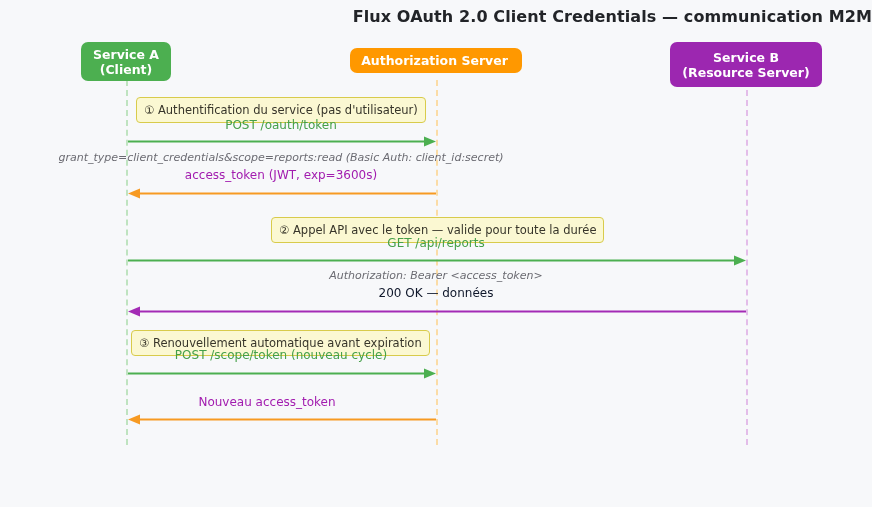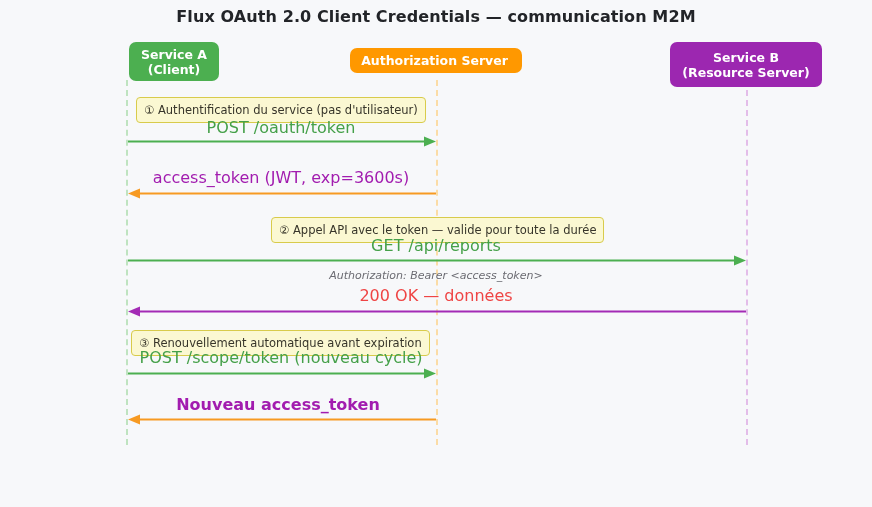--- a/index.html
+++ b/index.html
@@ -19,21 +19,21 @@
     position: absolute;
     inset: 0;
   }
 
   
   .title {
     position: absolute;
     top: 7px;
     left: 0;
     width: 872px;
-    text-align: center;
+    text-align: right;
     font-size: 16px;
     font-weight: bold;
     color: #222428;
     letter-spacing: 0.1px;
   }
 
   
   .lifeline {
     position: absolute;
     top: 80px;
@@ -60,21 +60,20 @@
     align-items: center;
     justify-content: center;
     padding: 4px 10px;
   }
   .participant .pname { display: block; white-space: nowrap; }
 
   .p-a {
     left: 81px; top: 42px;
     width: 90px; height: 39px;
     background: #4caf50;
-    margin-left: 48px;
   }
   .p-b {
     left: 350px; top: 48px;
     width: 172px; height: 25px;
     background: #ff9800;
     padding-left: 7px;
   }
   .p-c {
     left: 670px; top: 42px;
     width: 152px; height: 45px;
@@ -91,27 +90,27 @@
     color: #37352a;
     font-size: 11.5px;
     line-height: 16px;
     padding: 4px 7px;
     white-space: nowrap;
   }
 
   
   .msglabel {
     position: absolute;
-    font-size: 16px;
+    font-size: 12px;
     white-space: nowrap;
     transform: translateX(-50%);
   }
   .msglabel.green  { color: #45a049; }
   .msglabel.orange { color: #a21caf; }
-  .msglabel.purple { color: #ef4444; }
+  .msglabel.purple { color: #0f172a; }
   .msglabel.meta {
     color: #6b6b72;
     font-style: italic;
     font-size: 11px;
   }
 
   
   .arrow {
     position: absolute;
     height: 11px;
@@ -154,20 +153,21 @@
 
   <div class="msglabel green" style="left:281px; top:118px;">POST /oauth/token</div>
 
   <div class="arrow" style="left:126px; top:136px; width:312px;">
     <svg width="312" height="11" viewBox="0 0 312 11">
       <line x1="2" y1="5.5" x2="302" y2="5.5" stroke="#4caf50" stroke-width="2.2"></line>
       <polygon points="310,5.5 298,0.5 298,10.5" fill="#4caf50"></polygon>
     </svg>
   </div>
 
+  <div class="msglabel meta" style="left:281px; top:151px;">grant_type=client_credentials&amp;scope=reports:read  (Basic Auth: client_id:secret)</div>
 
   <div class="msglabel orange" style="left:281px; top:168px;">access_token (JWT, exp=3600s)</div>
 
   <div class="arrow" style="left:126px; top:188px; width:312px;">
     <svg width="312" height="11" viewBox="0 0 312 11">
       <line x1="10" y1="5.5" x2="310" y2="5.5" stroke="#f79a22" stroke-width="2.2"></line>
       <polygon points="2,5.5 14,0.5 14,10.5" fill="#f79a22"></polygon>
     </svg>
   </div>
 
@@ -197,21 +197,21 @@
 
   <div class="msglabel green" style="left:281px; top:348px;">POST /scope/token (nouveau cycle)</div>
 
   <div class="arrow" style="left:126px; top:368px; width:312px;">
     <svg width="312" height="11" viewBox="0 0 312 11">
       <line x1="2" y1="5.5" x2="302" y2="5.5" stroke="#4caf50" stroke-width="2.2"></line>
       <polygon points="310,5.5 298,0.5 298,10.5" fill="#4caf50"></polygon>
     </svg>
   </div>
 
-  <div class="msglabel orange" style="left:278px; top:395px;font-weight:bold;">Nouveau access_token</div>
+  <div class="msglabel orange" style="left:267px; top:395px;">Nouveau access_token</div>
 
   <div class="arrow" style="left:126px; top:414px; width:312px;">
     <svg width="312" height="11" viewBox="0 0 312 11">
       <line x1="10" y1="5.5" x2="310" y2="5.5" stroke="#f79a22" stroke-width="2.2"></line>
       <polygon points="2,5.5 14,0.5 14,10.5" fill="#f79a22"></polygon>
     </svg>
   </div>
 
 </div>
 

